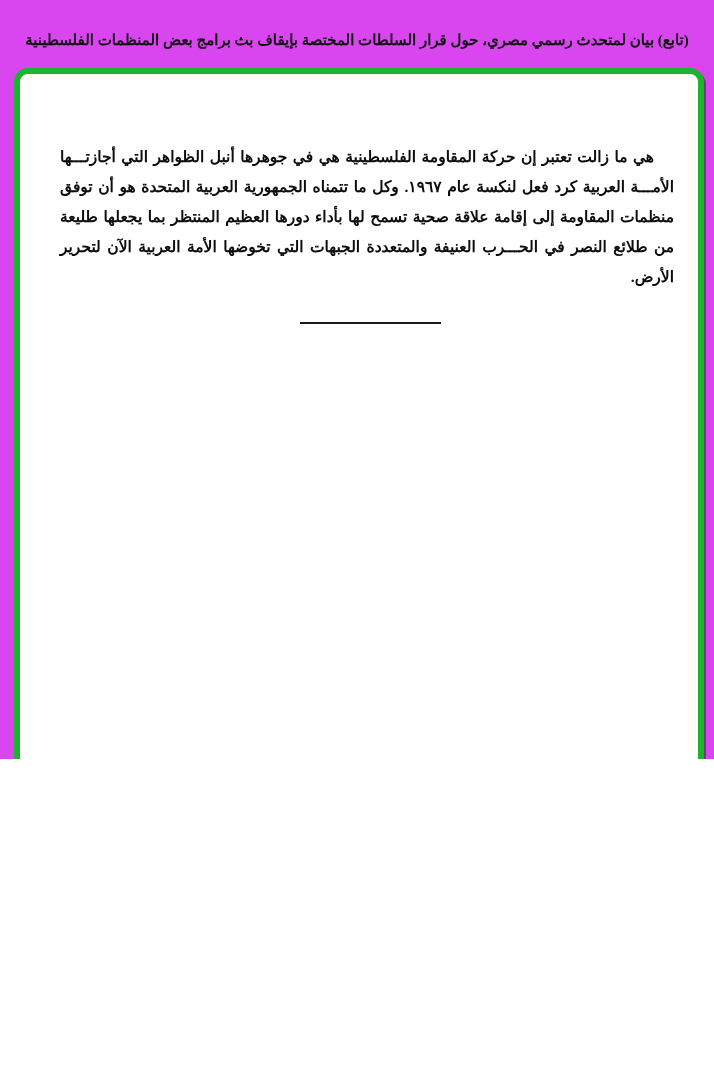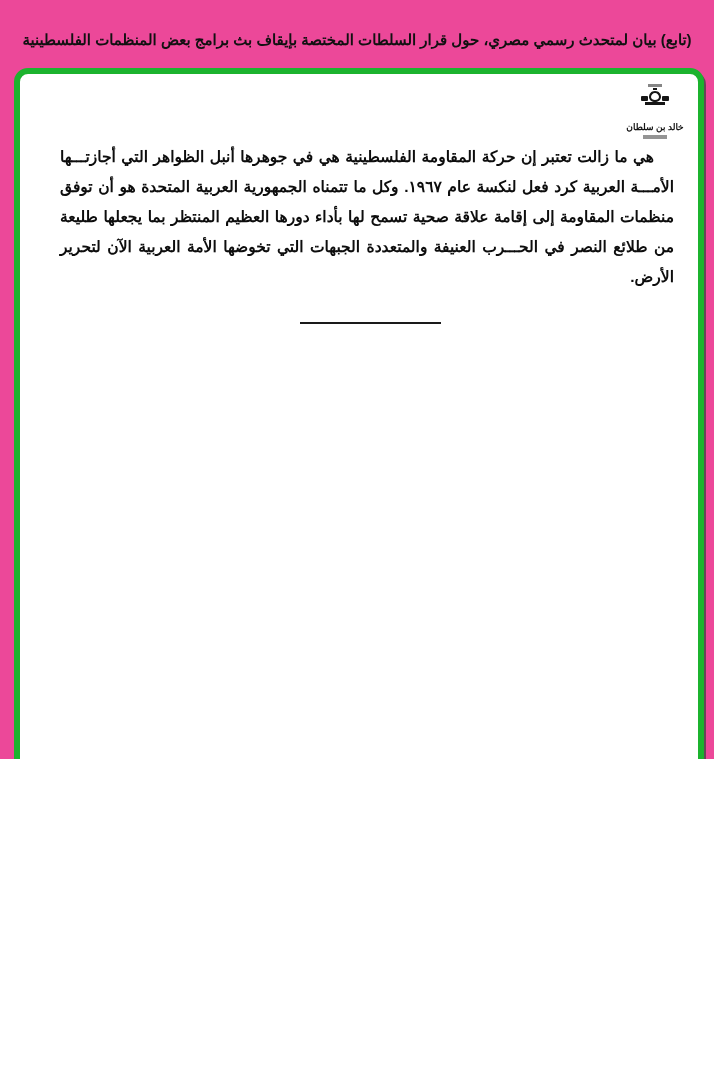--- a/index.html
+++ b/index.html
@@ -1,22 +1,22 @@
 <!DOCTYPE html>
 <html lang="ar" style="--border-green: #1cb32e;"><head>
 <meta charset="utf-8">
 <style>
   :root { --border-green: #1cb32e; }
   html, body { margin: 0; padding: 0; background: #ffffff; }
   .page {
     position: relative;
     width: 714px;
     height: 759px;
-    background: #ec4899;
-    font-family: Liberation Sans, sans-serif;
+    background: #d946ef;
+    font-family: Liberation Serif, serif;
     overflow: hidden;
   }
   .header-title {
     position: absolute;
     top: 31px;
     left: 0;
     right: 0;
     text-align: center;
     direction: rtl;
     font-weight: bold;
@@ -94,36 +94,20 @@
 </style>
 </head>
 <body>
 
 <div class="page">
 
   <div class="header-title">(تابع) بيان لمتحدث رسمي مصري، حول قرار السلطات المختصة بإيقاف بث برامج بعض المنظمات الفلسطينية</div>
 
   <div class="frame"></div>
 
-  <div class="stamp">
-    <div class="stamp-top-mark"></div>
-    <span>
-      <svg viewBox="0 0 44 30" width="44" height="30" aria-hidden="true">
-        <g fill="#161616">
-          <rect x="20" y="0" width="4" height="2"></rect>
-          <path d="M22 3 C18 3 16 6 16 9 C16 12 19 14 22 14 C25 14 28 12 28 9 C28 6 26 3 22 3 Z M22 5 C24 5 26 7 26 9 C26 11 24 12 22 12 C20 12 18 11 18 9 C18 7 20 5 22 5 Z"></path>
-          <rect x="8" y="8" width="7" height="5" rx="1"></rect>
-          <rect x="29" y="8" width="7" height="5" rx="1"></rect>
-          <rect x="12" y="14" width="20" height="3"></rect>
-        </g>
-      </svg>
-    </span>
-    <div class="stamp-name">خالد بن سلطان</div>
-    <div class="stamp-sub-mark"></div>
-  </div>
 
   <div class="paragraph">هي ما زالت تعتبر إن حركة المقاومة الفلسطينية هي في جوهرها أنبل الظواهر التي أجازتـــها الأمـــة العربية كرد فعل لنكسة عام ١٩٦٧. وكل ما تتمناه الجمهورية العربية المتحدة هو أن توفق منظمات المقاومة إلى إقامة علاقة صحية تسمح لها بأداء دورها العظيم المنتظر بما يجعلها طليعة من طلائع النصر في الحـــرب العنيفة والمتعددة الجبهات التي تخوضها الأمة العربية الآن لتحرير الأرض.</div>
 
   <div class="divider"></div>
 
   <div class="page-number">٢</div>
 
 </div>
 
 </body></html>

